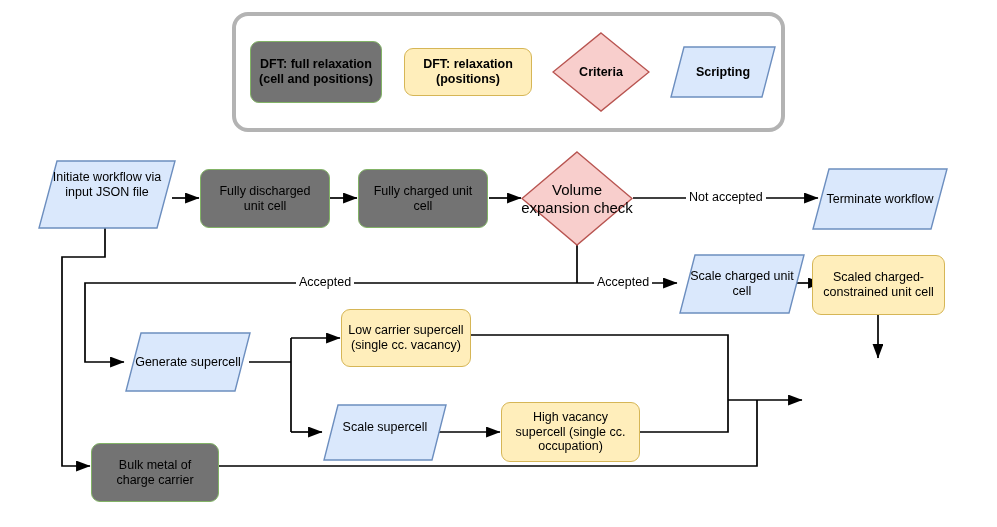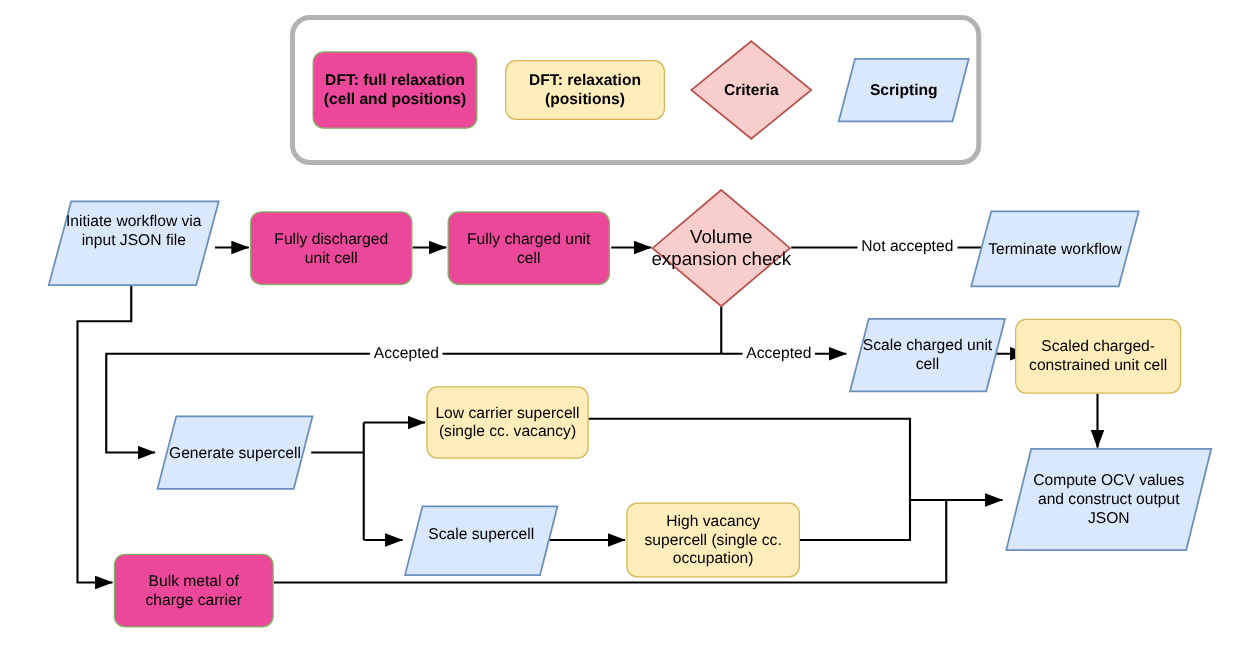--- a/index.html
+++ b/index.html
@@ -1,20 +1,20 @@
 <!DOCTYPE html>
 <html><head>
 <meta charset="utf-8">
 <style>
   html,body{margin:0;padding:0;background:#ffffff;}
   body{font-family:"Liberation Sans", sans-serif;}
   #canvas{position:relative;width:997px;height:527px;background:#ffffff;overflow:hidden;}
   .node{position:absolute;box-sizing:border-box;display:flex;align-items:center;justify-content:center;text-align:center;color:#000;line-height:1.18;}
   .rrect{border-radius:9px;border-width:1.4px;border-style:solid;}
-  .green{background:#ec4899;border-color:#82b366;}
+  .green{background:#737373;border-color:#82b366;}
   .yellow{background:#ffeebb;border-color:#d6b656;}
   .legend-box{position:absolute;border:4px solid #b3b3b3;border-radius:16px;background:#ffffff;box-sizing:border-box;}
   .para-wrap{position:absolute;}
   .para-wrap svg{position:absolute;left:0;top:0;overflow:visible;}
   .para-label{position:absolute;left:0;top:0;width:100%;height:100%;display:flex;align-items:center;justify-content:center;text-align:center;color:#000;line-height:1.18;box-sizing:border-box;padding:0 10px;}
   .diamond-wrap{position:absolute;}
   .diamond-wrap svg{position:absolute;left:0;top:0;}
   .diamond-label{position:absolute;left:0;top:0;width:100%;height:100%;display:flex;align-items:center;justify-content:center;text-align:center;color:#000;line-height:1.18;}
   .edge-label{position:absolute;background:#ffffff;color:#000;padding:0 3px;white-space:nowrap;line-height:1;}
   #edges{position:absolute;left:0;top:0;width:997px;height:527px;pointer-events:none;}
@@ -115,21 +115,21 @@
     <span>Fully charged unit cell</span>
   </div>
 
   <div class="diamond-wrap" style="left:521px;top:151px;width:112px;height:95px;">
     <svg width="112" height="95" viewBox="0 0 112 95">
       <polygon points="56,1 111,47.5 56,94 1,47.5" fill="#f8cecc" stroke="#b85450" stroke-width="1.4"></polygon>
     </svg>
     <div class="diamond-label" style="font-size:15px;">Volume expansion check</div>
   </div>
 
-  <div class="para-wrap" style="left:776px;top:168px;width:136px;height:62px;">
+  <div class="para-wrap" style="left:812px;top:168px;width:136px;height:62px;">
     <svg width="136" height="62" viewBox="0 0 136 62">
       <polygon points="17,1 135,1 119,61 1,61" fill="#dae8fc" stroke="#6c8ebf" stroke-width="1.4"></polygon>
     </svg>
     <div class="para-label" style="font-size:12.5px;">Terminate workflow</div>
   </div>
 
   <div class="para-wrap" style="left:679px;top:254px;width:126px;height:60px;">
     <svg width="126" height="60" viewBox="0 0 126 60">
       <polygon points="16,1 125,1 110,59 1,59" fill="#dae8fc" stroke="#6c8ebf" stroke-width="1.4"></polygon>
     </svg>
@@ -159,20 +159,14 @@
   </div>
 
   <div class="node rrect yellow" style="left:501px;top:402px;width:139px;height:60px;font-size:12.5px;padding:0 6px;justify-content:center;">
     <span>High vacancy supercell (single cc. occupation)</span>
   </div>
 
   <div class="node rrect green" style="left:91px;top:443px;width:128px;height:59px;font-size:12.5px;padding:0 8px;">
     <span>Bulk metal of charge carrier</span>
   </div>
 
-  <div class="para-wrap" style="left:804px;top:358px;width:166px;height:83px;">
-    <svg width="166" height="83" viewBox="0 0 166 83">
-      <polygon points="21,1 165,1 145,82 1,82" fill="#dae8fc" stroke="#6c8ebf" stroke-width="1.4"></polygon>
-    </svg>
-    <div class="para-label" style="font-size:12.5px;padding:0 16px;">Compute OCV values and construct output JSON</div>
-  </div>
 
 </div>
 
 </body></html>

